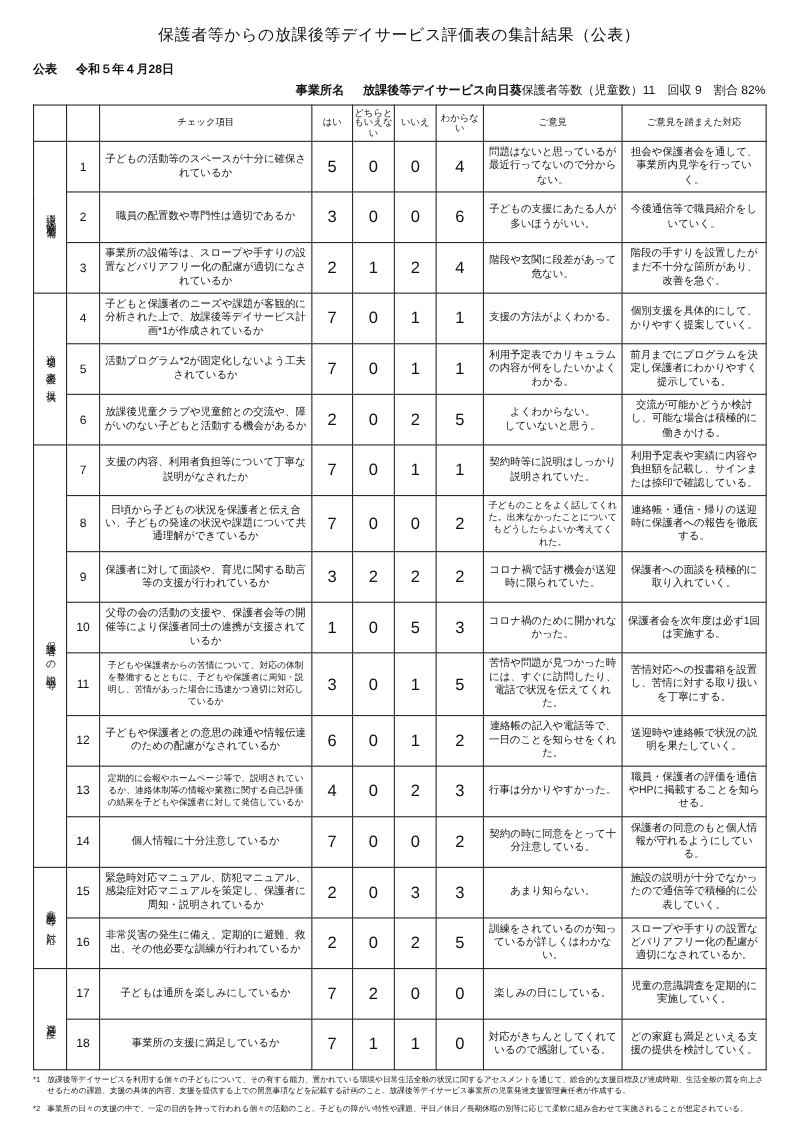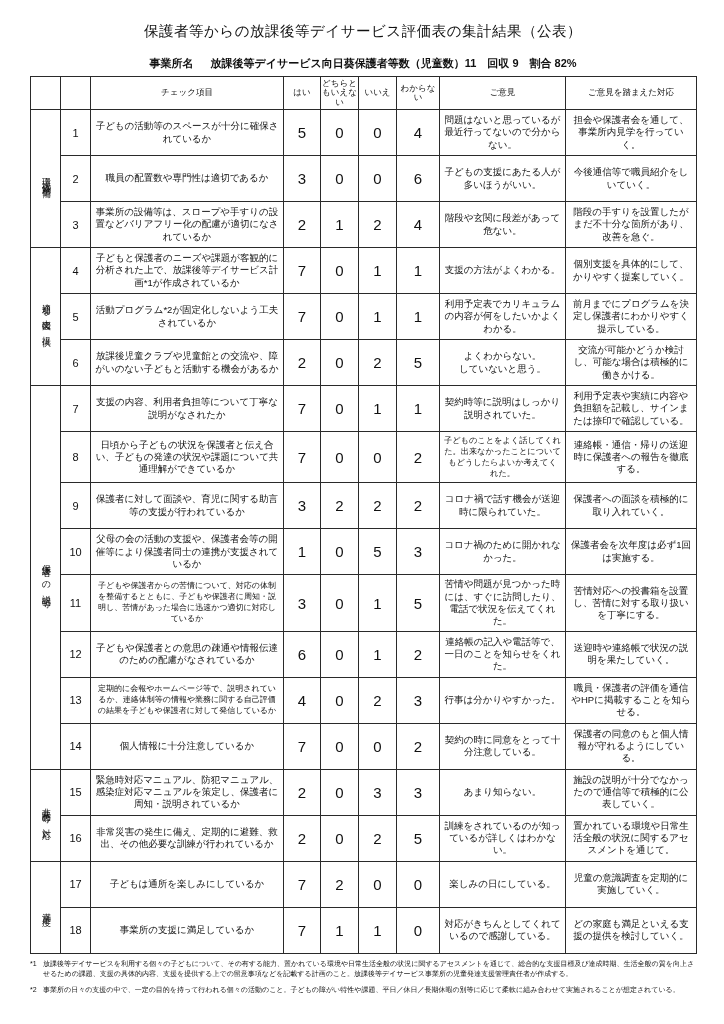--- a/index.html
+++ b/index.html
@@ -13,23 +13,23 @@
 
   .doc-title{
     text-align:center;
     font-size:14.5px;
     font-weight:normal;
     letter-spacing:.5px;
     margin:0 0 14px 0;
   }
   .meta{font-size:11px;font-weight:bold;line-height:1.55;margin-bottom:4px;}
   .meta-line1{margin-bottom:2px;}
-  .meta-line2{display:flex;justify-content:center;align-items:flex-end;}
+  .meta-line2{display:flex;justify-content:flex-end;align-items:flex-end;}
   .meta-label{margin-right:14px;}
-  .meta-stats{font-weight:bold;}
+  .meta-stats{font-weight:normal;}
 
   table.eval{
     width:666px;
     border-collapse:collapse;
     table-layout:fixed;
   }
   table.eval th, table.eval td{
     border:1px solid #2a2a2a;
     box-sizing:border-box;
     vertical-align:middle;
@@ -94,20 +94,24 @@
   .fn-text{flex:1;}
 </style>
 </head>
 <body>
 
 <div class="page">
 
   <h1 class="doc-title">保護者等からの放課後等デイサービス評価表の集計結果（公表）</h1>
 
   <div class="meta">
+    <div class="meta-line1">
+      <span class="meta-label">公表</span>
+      <span>令和５年４月28日</span>
+    </div>
     <div class="meta-line2">
       <span>
         <span class="meta-label">事業所名</span>
         <span>放課後等デイサービス向日葵</span>
       </span>
       <span class="meta-stats">保護者等数（児童数）11　回収 9　割合 82%</span>
     </div>
   </div>
 
   <table class="eval">
@@ -292,21 +296,21 @@
           <td class="td-text">施設の説明が十分でなかったので通信等で積極的に公表していく。</td>
         </tr>
         <tr>
           <td class="td-no">16</td>
           <td class="td-item">非常災害の発生に備え、定期的に避難、救出、その他必要な訓練が行われているか</td>
           <td class="td-count">2</td>
           <td class="td-count">0</td>
           <td class="td-count">2</td>
           <td class="td-count">5</td>
           <td class="td-text">訓練をされているのが知っているが詳しくはわかない。</td>
-          <td class="td-text">置かれている環境や日常生活全般の状況に関するアセスメントを通じて。</td>
+          <td class="td-text">スロープや手すりの設置などバリアフリー化の配慮が適切になされているか。</td>
         </tr>
         <tr>
           <td class="td-cat" rowspan="2"><span class="vert">満足度</span></td>
           <td class="td-no">17</td>
           <td class="td-item">子どもは通所を楽しみにしているか</td>
           <td class="td-count">7</td>
           <td class="td-count">2</td>
           <td class="td-count">0</td>
           <td class="td-count">0</td>
           <td class="td-text">楽しみの日にしている。</td>

